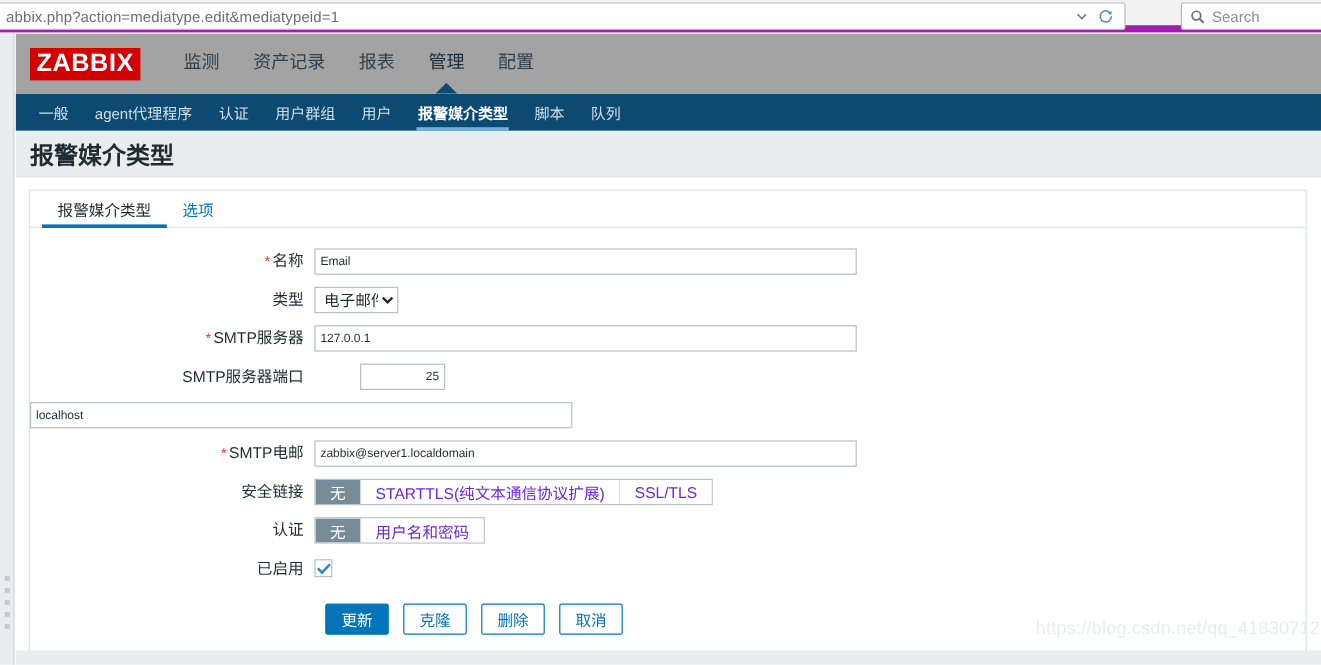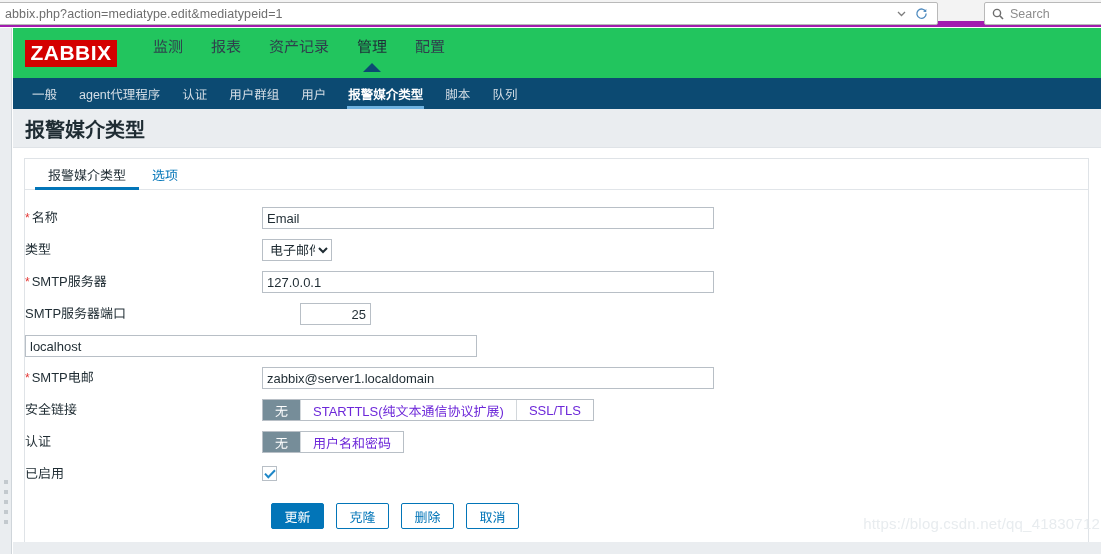--- a/index.html
+++ b/index.html
@@ -77,36 +77,36 @@
     position: absolute; left: 13px; top: 28px;
     width: 1088px; height: 526px;
     background: #ffffff;
     overflow: hidden;
   }
 
   
   #app-header {
     position: relative;
     height: 50px;
-    background: #22c55e;
+    background: #a3a3a3;
     display: flex; align-items: center;
   }
   #logo {
     margin-left: 12px;
     width: 92px; height: 27px;
     background: #d40000;
     color: #ffffff;
     font-size: 21px;
     font-weight: bold;
     letter-spacing: .5px;
     display: flex; align-items: center; justify-content: center;
     font-family: "Liberation Sans", sans-serif;
   }
   #primary-nav {
-    display: flex; 
+    display: flex; align-items: center;
     margin-left: 22px; height: 62px;
   }
   .pnav-item {
     position: relative;
     font-size: 15px;
     color: #2f3f4c;
     padding: 0 14px;
     height: 50px;
     line-height: 50px;
     cursor: pointer;
@@ -198,36 +198,36 @@
 
   
   #form { padding-top: 17px; }
   .row {
     display: flex;
     align-items: flex-start;
     margin-bottom: 10px;
   }
   .label-cell {
     width: 237px;
-    text-align: left;
+    text-align: right;
     padding-right: 9px;
     font-size: 13px;
     color: #1f2c33;
     line-height: 22px;
     white-space: nowrap;
   }
   .req { color: #e33734; margin-right: 2px; font-size: 12px; }
 
   .field-cell { flex: 1; }
 
   input[type="text"].txt {
     height: 22px;
     border: 1px solid #b8bfc6;
     background: #ffffff;
-    font-size: 13px;
+    font-size: 10px;
     color: #1f2c33;
     padding: 0 4px;
     font-family: "Liberation Sans", sans-serif;
     outline: none;
   }
   .w-wide { width: 452px; }
   .w-port { width: 71px; text-align: right; margin-left: 38px; }
 
   select.sel {
     height: 22px;
@@ -355,22 +355,22 @@
     <i></i>
   </div>
 </div>
 
 <div id="app">
 
   <div id="app-header">
     <div id="logo">ZABBIX</div>
     <nav id="primary-nav">
       <div class="pnav-item">监测</div>
+      <div class="pnav-item">资产记录</div>
       <div class="pnav-item">报表</div>
-      <div class="pnav-item">资产记录</div>
       <div class="pnav-item active">管理</div>
       <div class="pnav-item">配置</div>
     </nav>
   </div>
 
   <nav id="secondary-nav">
     <div class="snav-item">一般</div>
     <div class="snav-item">agent代理程序</div>
     <div class="snav-item">认证</div>
     <div class="snav-item">用户群组</div>

